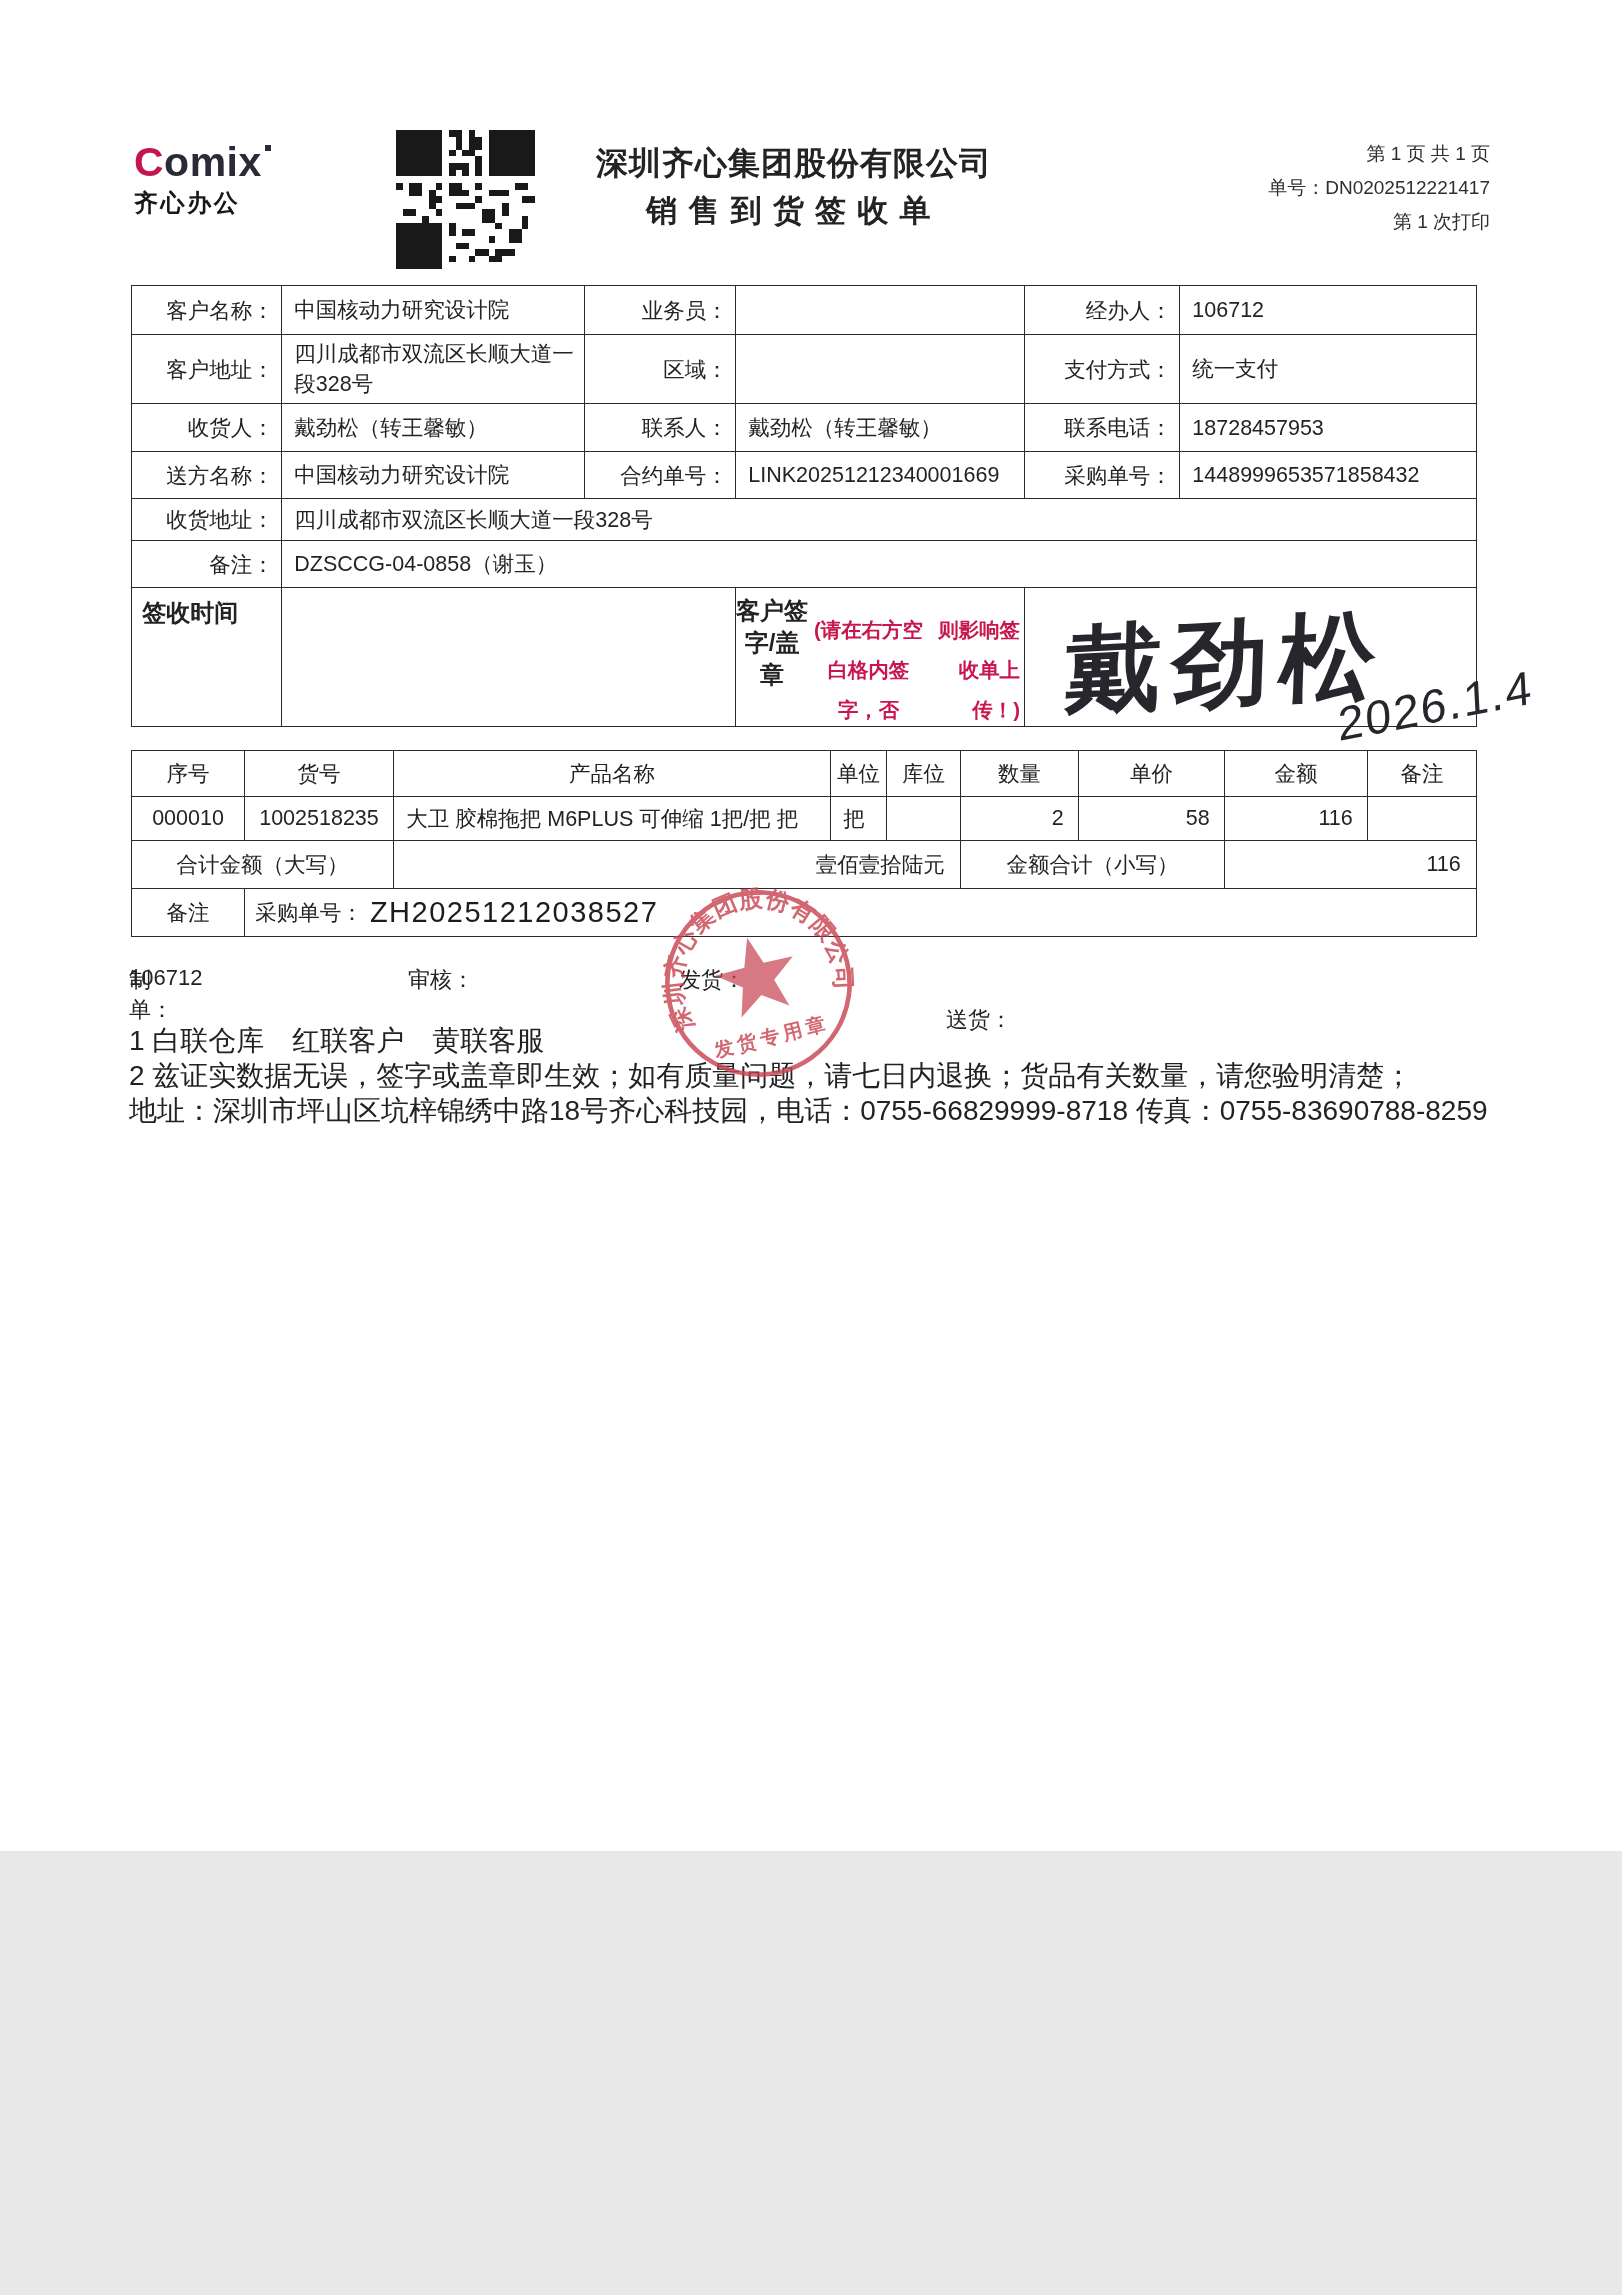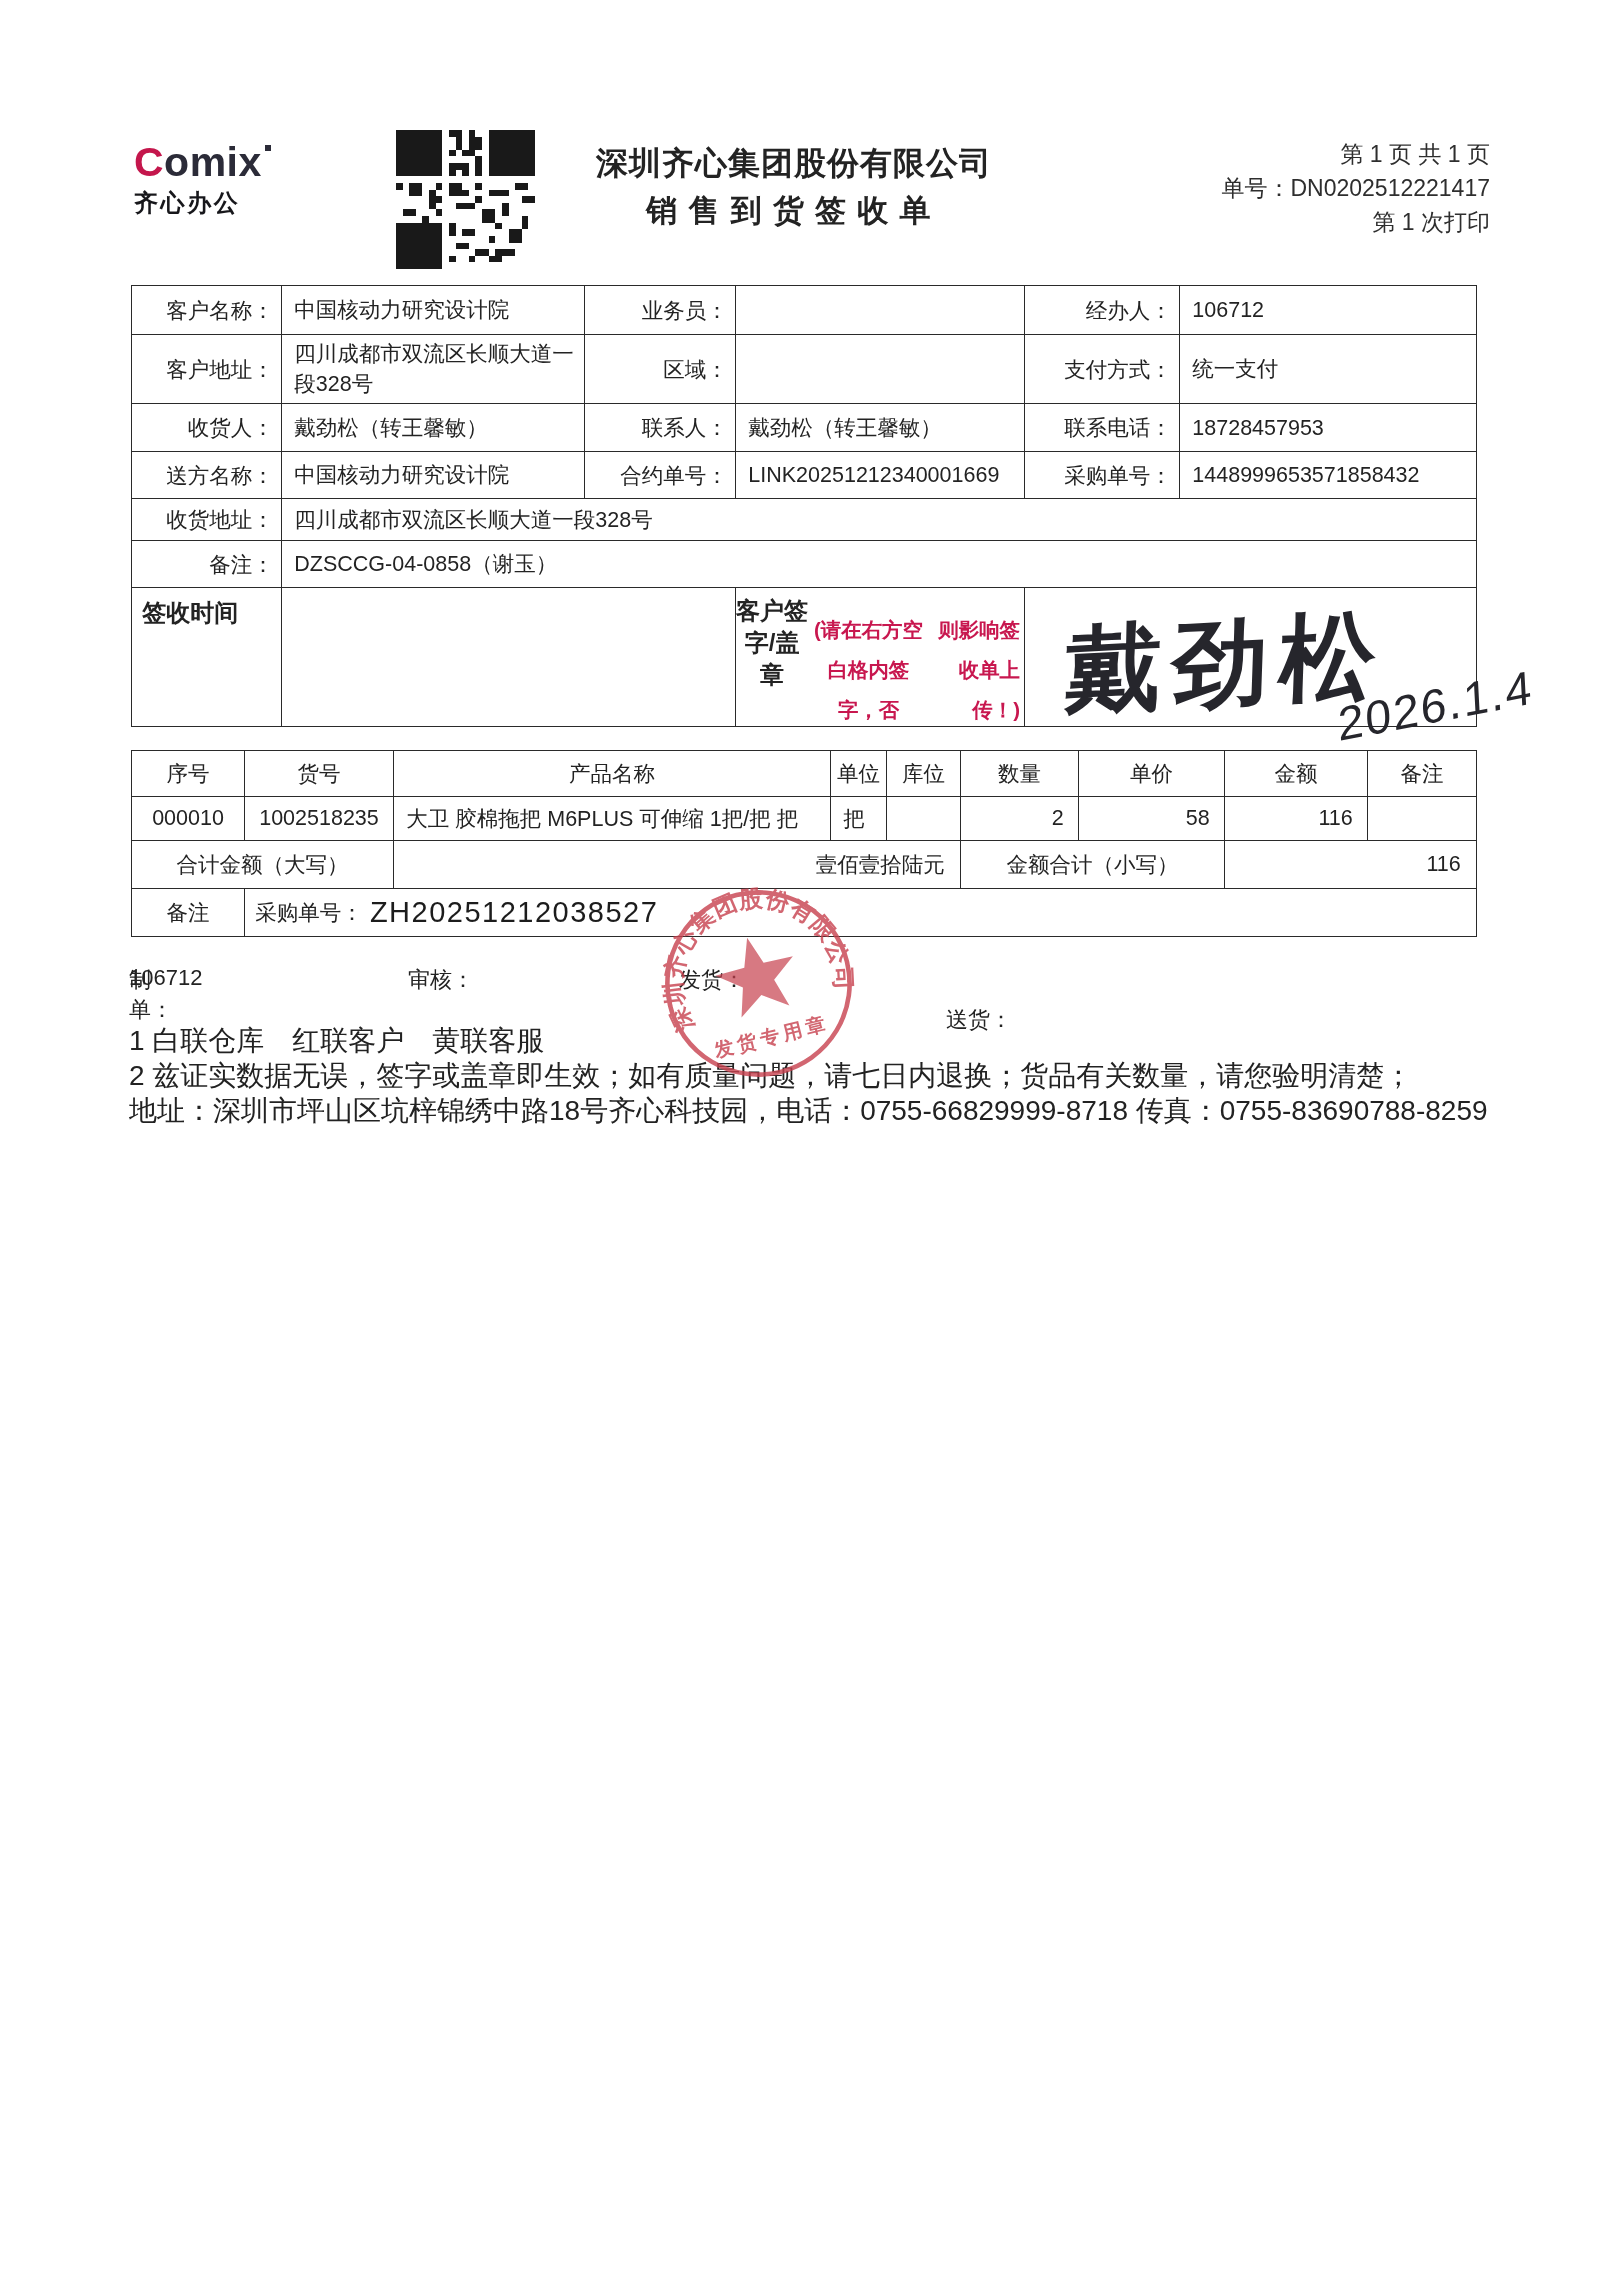--- a/index.html
+++ b/index.html
@@ -4,37 +4,37 @@
 <style>
   :root{
     --ink:#232323;
     --line:#2a2a2a;
     --red:#c8174f;
     --stamp:#c7414e;
   }
   html,body{margin:0;padding:0;background:#e8e8e8;}
   .page{
     position:relative;
-    width:1623px;height:2295px;
+    width:1623px;height:1851px;
     background:#ffffff;
     font-family:"Liberation Sans","DejaVu Sans",sans-serif;
     color:var(--ink);
     overflow:hidden;
   }
   
   .logo{position:absolute;left:134px;top:142px;line-height:1;}
   .logo .brand{font-size:41px;font-weight:800;letter-spacing:0.5px;color:#2b2b38;}
   .logo .brand .c{color:#c4164c;font-weight:900;}
   .logo .tmdot{display:inline-block;width:5.6px;height:5.6px;background:#2b2b38;margin-left:3.1px;vertical-align:top;margin-top:3.1px;}
   .logo .sub{margin-top:8.2px;font-size:24px;font-weight:900;letter-spacing:2.6px;color:#17171b;}
   .qr{position:absolute;left:396px;top:130px;}
   .title{position:absolute;left:559px;top:140px;width:470px;text-align:center;line-height:47px;}
   .title .t1{font-size:32px;font-weight:600;letter-spacing:1px;}
   .title .t2{font-size:31px;font-weight:600;letter-spacing:11.2px;}
-  .meta{position:absolute;right:133px;top:137px;text-align:right;font-size:23px;line-height:34px;color:#2e2e2e;}
+  .meta{position:absolute;right:133px;top:137px;text-align:right;font-size:19px;line-height:34px;color:#2e2e2e;}
   
   .itable{
     position:absolute;left:131px;top:285px;
     display:grid;
     grid-template-columns:150px 303px 151px 289px 155px 297px;
     grid-template-rows:49px 69px 48px 47px 42px 47px 139px;
     border-top:1.5px solid var(--line);border-left:1.5px solid var(--line);
   }
   .itable>div{
     border-right:1.5px solid var(--line);border-bottom:1.5px solid var(--line);

